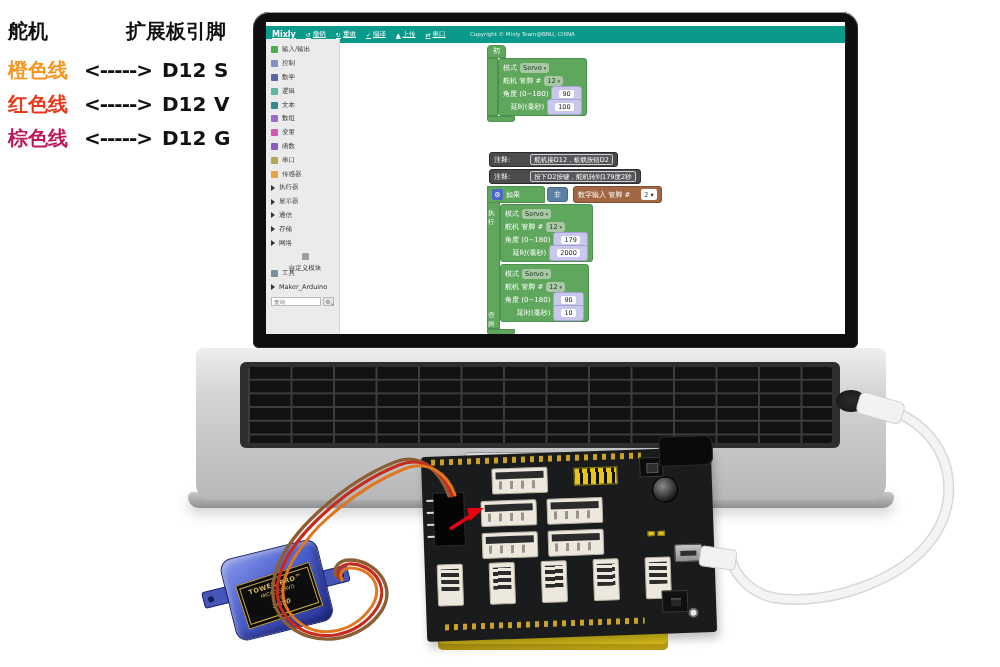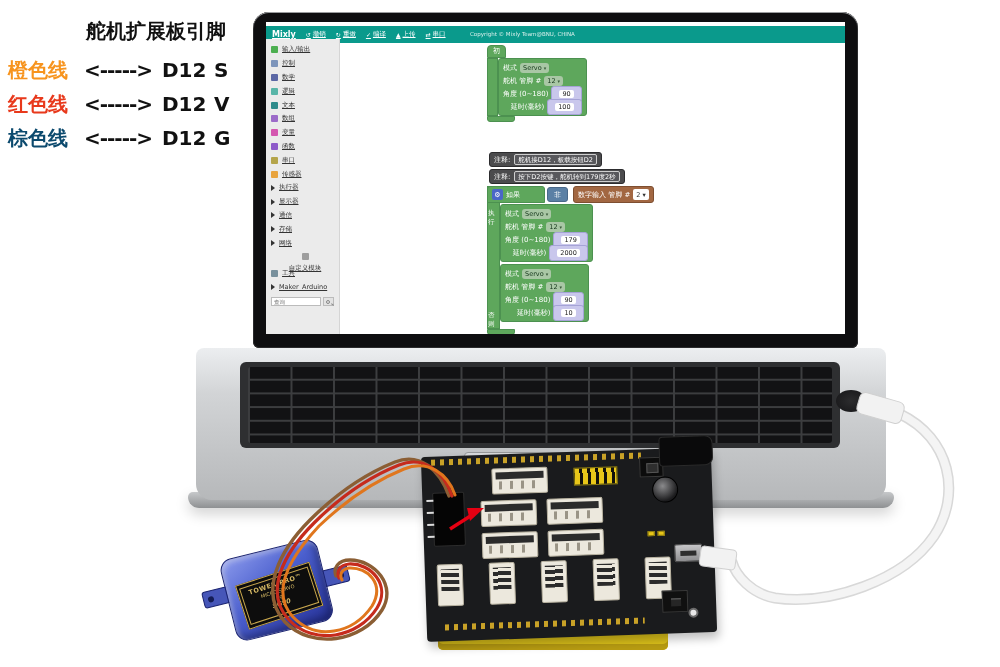--- a/index.html
+++ b/index.html
@@ -3,21 +3,21 @@
 <meta charset="utf-8">
 <style>
   html,body{margin:0;padding:0;background:#fff;}
   *{box-sizing:border-box;}
   body{font-family:"DejaVu Sans","Liberation Sans",sans-serif;}
   #scene{position:relative;width:1000px;height:667px;background:#fff;overflow:hidden;}
 
   
   .annot{position:absolute;left:8px;top:18px;z-index:2;}
   .annot .hdr{display:flex;font-weight:bold;font-size:20px;color:#111;margin-bottom:8px;}
-  .annot .hdr .h1{width:118px;text-align:right;}
+  .annot .hdr .h1{width:118px;text-align:left;}
   .annot .arow{display:flex;align-items:center;font-size:20px;font-weight:bold;color:#111;height:34px;}
   .annot .wire{width:76px;}
   .annot .arr{width:78px;letter-spacing:-1px;}
   .annot .pin{width:52px;}
   .annot .sig{width:26px;}
 
   
   .lid{position:absolute;left:253px;top:12px;width:605px;height:336px;background:#0e0e10;
        border-radius:16px 16px 6px 6px;z-index:1;
        box-shadow:inset 0 1px 0 #9a9c9e, inset 0 0 0 1px #2a2a2c;}
@@ -43,21 +43,21 @@
   
   .mixly{position:absolute;inset:0;font-size:7px;}
   .menubar{position:absolute;left:0;top:4px;right:0;height:17px;background:var(--c-menubar);
         display:flex;align-items:center;color:#fff;padding:0 6px;gap:10px;text-decoration:underline;}
   .brand{font-weight:bold;font-size:8px;}
   .mitem{display:flex;align-items:center;gap:2px;font-size:6.5px;cursor:pointer;}
   .mitem .mic{font-size:6px;}
   .copyright{position:absolute;left:204px;top:5px;font-size:5.5px;color:#d8f0ec;}
   .sidebar{position:absolute;left:0;top:17px;bottom:0;width:74px;background:var(--c-sidebar_bg);
         border-right:1px solid #d5d5d5;padding-top:4px;}
-  .cat{display:flex;align-items:center;gap:4px;height:13.8px;padding-left:5px;color:#333;font-size:6.5px;cursor:pointer;text-decoration:underline;}
+  .cat{display:flex;align-items:center;gap:4px;height:13.8px;padding-left:5px;color:#333;font-size:6.5px;cursor:pointer;}
   .cat .sq{width:7px;height:7px;border-radius:1px;flex:0 0 auto;}
   .cat .tri{width:0;height:0;border-left:4px solid #333;border-top:3px solid transparent;border-bottom:3px solid transparent;flex:0 0 auto;}
   .cat.gap{margin-top:3px;flex-direction:column;}
   .searchrow{display:flex;align-items:center;gap:2px;padding:3px 4px 0 5px;}
   .searchrow input{width:50px;height:9px;font-size:5.5px;border:1px solid #bbb;background:#fff;padding:0 2px;}
   .searchbtn{width:11px;height:9px;border:1px solid #bbb;background:#e3e3e3;position:relative;cursor:pointer;}
   .searchbtn .lens{position:absolute;left:2px;top:1.5px;width:4px;height:4px;border:1px solid #888;border-radius:50%;}
   .searchbtn .tail{position:absolute;left:6.5px;top:5.5px;width:3px;height:1px;background:#888;transform:rotate(40deg);}
 
   
@@ -70,31 +70,31 @@
        border-radius:3px;padding:2px 4px;display:flex;flex-direction:column;}
   .srow{display:flex;align-items:center;gap:3px;height:13px;color:#fff;white-space:nowrap;}
   .srow.rt{justify-content:flex-end;}
   .chip{display:inline-flex;align-items:center;gap:2px;background:var(--c-chip);color:#14351a;
        border-radius:3px;padding:0 3px;height:10px;font-size:6.5px;cursor:pointer;}
   .chip .dd{font-size:5px;color:#3a5a3a;}
   .vwrap{display:inline-flex;align-items:center;background:var(--c-value);border:1px solid #a5a3d6;
        border-radius:3px;padding:7px;height:11px;cursor:pointer;}
   .vin{background:#fff;border-radius:2px;padding:0 3px;height:8px;line-height:8px;color:#222;
        font-size:6.5px;min-width:12px;text-align:center;}
-  .cmt{position:absolute;display:flex;align-items:center;gap:4px;background:var(--c-comment);
+  .cmt{position:absolute;display:flex;align-items:center;gap:20px;background:var(--c-comment);
        border:1px solid #2c2c2e;border-radius:3px;height:15px;padding:0 4px;color:#fff;white-space:nowrap;}
   .cmt .fld{border:1px solid #cfcfcf;background:#58585c;border-radius:2px;padding:0 3px;height:11px;line-height:11px;color:#fff;font-size:6.5px;cursor:text;}
   .ifhdr{position:absolute;background:var(--c-green);border:1px solid var(--c-green_dark);
        border-radius:3px 3px 0 0;display:flex;align-items:center;gap:3px;padding:0 4px;height:17px;color:#fff;}
   .gear{width:11px;height:11px;background:var(--c-gear);border-radius:2px;color:#fff;font-size:7px;
        display:flex;align-items:center;justify-content:center;cursor:pointer;}
   .notblk{position:absolute;background:var(--c-logic);border:1px solid #49688a;border-radius:3px;
        height:15px;display:flex;align-items:center;padding:0 6px;color:#fff;cursor:pointer;}
   .dinblk{position:absolute;background:var(--c-din);border:1px solid #7e4f31;border-radius:3px;
-       height:17px;display:flex;align-items:center;gap:3px;padding:0 4px;color:#fff;white-space:nowrap;cursor:pointer;}
+       height:17px;display:flex;align-items:center;gap:11px;padding:0 4px;color:#fff;white-space:nowrap;cursor:pointer;}
   .wchip{display:inline-flex;align-items:center;gap:2px;background:#fff;color:#333;border-radius:2px;
        padding:0 3px;height:11px;font-size:6.5px;cursor:pointer;}
   .slabel{position:absolute;color:#fff;font-size:6.5px;letter-spacing:-0.5px;}
 
   
   .arduino{position:absolute;left:438px;top:596px;width:230px;height:54px;background:#dcc11a;
        border-radius:5px;z-index:18;box-shadow:inset 0 -6px 0 #b89c12;}
   .board{position:absolute;left:424px;top:452px;width:290px;height:185px;background:#1a1b1d;
        border-radius:4px;z-index:20;transform:rotate(-2deg);box-shadow:2px 6px 10px rgba(0,0,0,.25);}
   .pinrow{position:absolute;height:6px;background:repeating-linear-gradient(90deg,#c9a227 0 4px,#1a1b1d 4px 9px);}
@@ -155,21 +155,21 @@
       <span class="pin">D12</span>
       <span class="sig">S</span>
     </div>
     <div class="arow">
       <span class="wire" style="color: rgb(232, 57, 28);">红色线</span>
       <span class="arr">&lt;-----&gt;</span>
       <span class="pin">D12</span>
       <span class="sig">V</span>
     </div>
     <div class="arow">
-      <span class="wire" style="color: #0c4a6e;">棕色线</span>
+      <span class="wire" style="color: #be185d;">棕色线</span>
       <span class="arr">&lt;-----&gt;</span>
       <span class="pin">D12</span>
       <span class="sig">G</span>
     </div>
   </div>
 
   <div class="hinge"></div>
   <div class="lid">
     <div class="screen">
 

